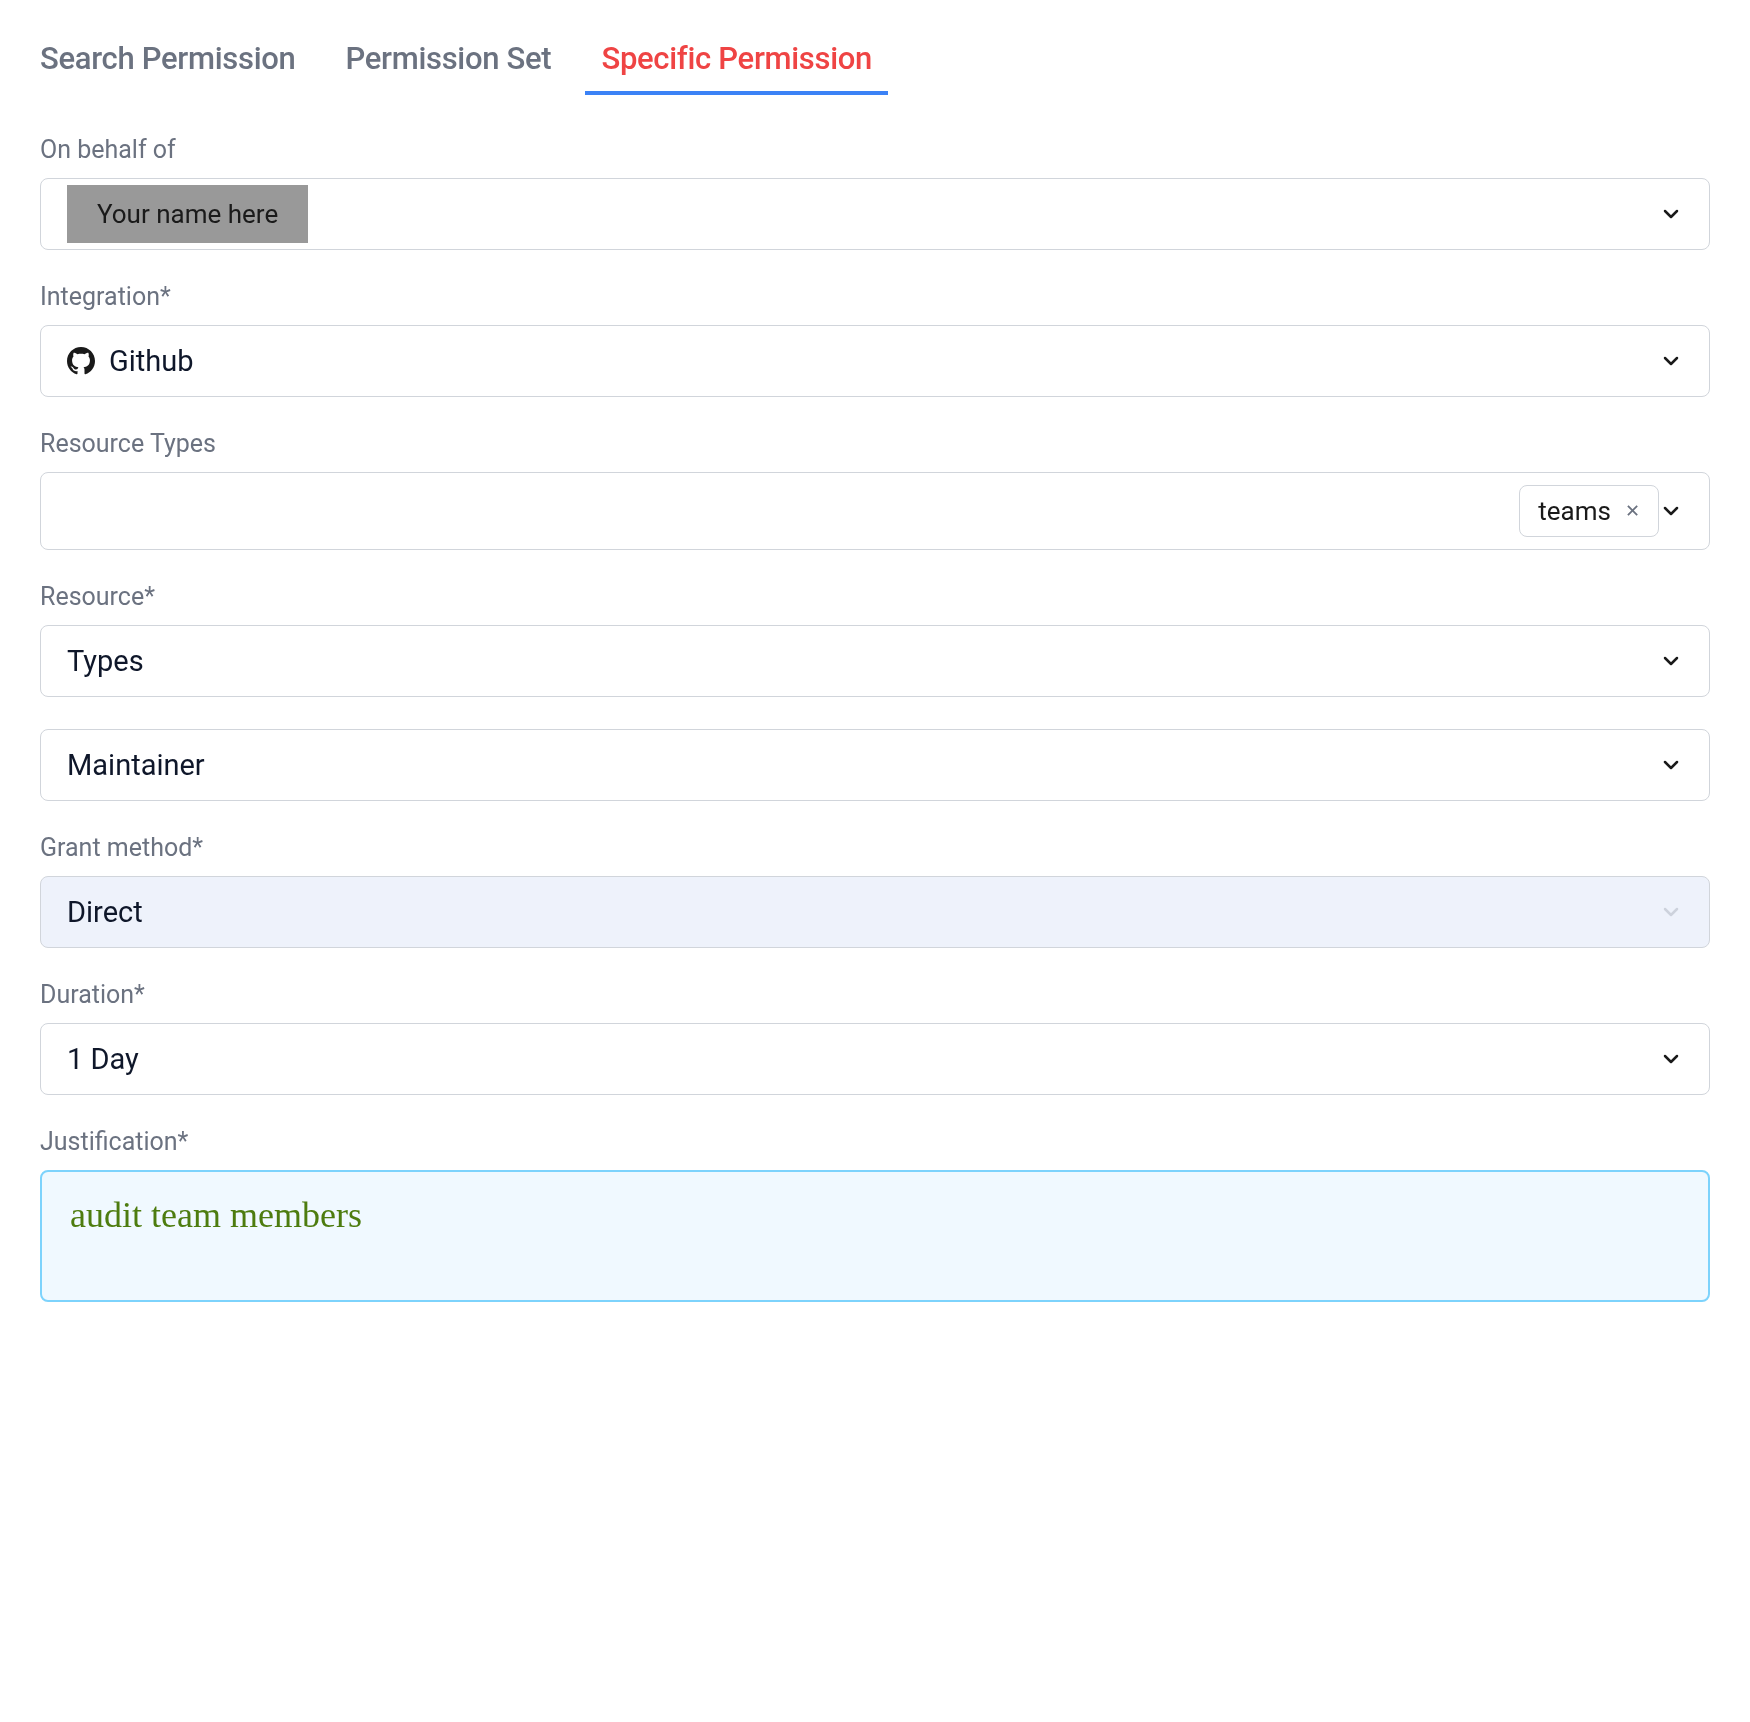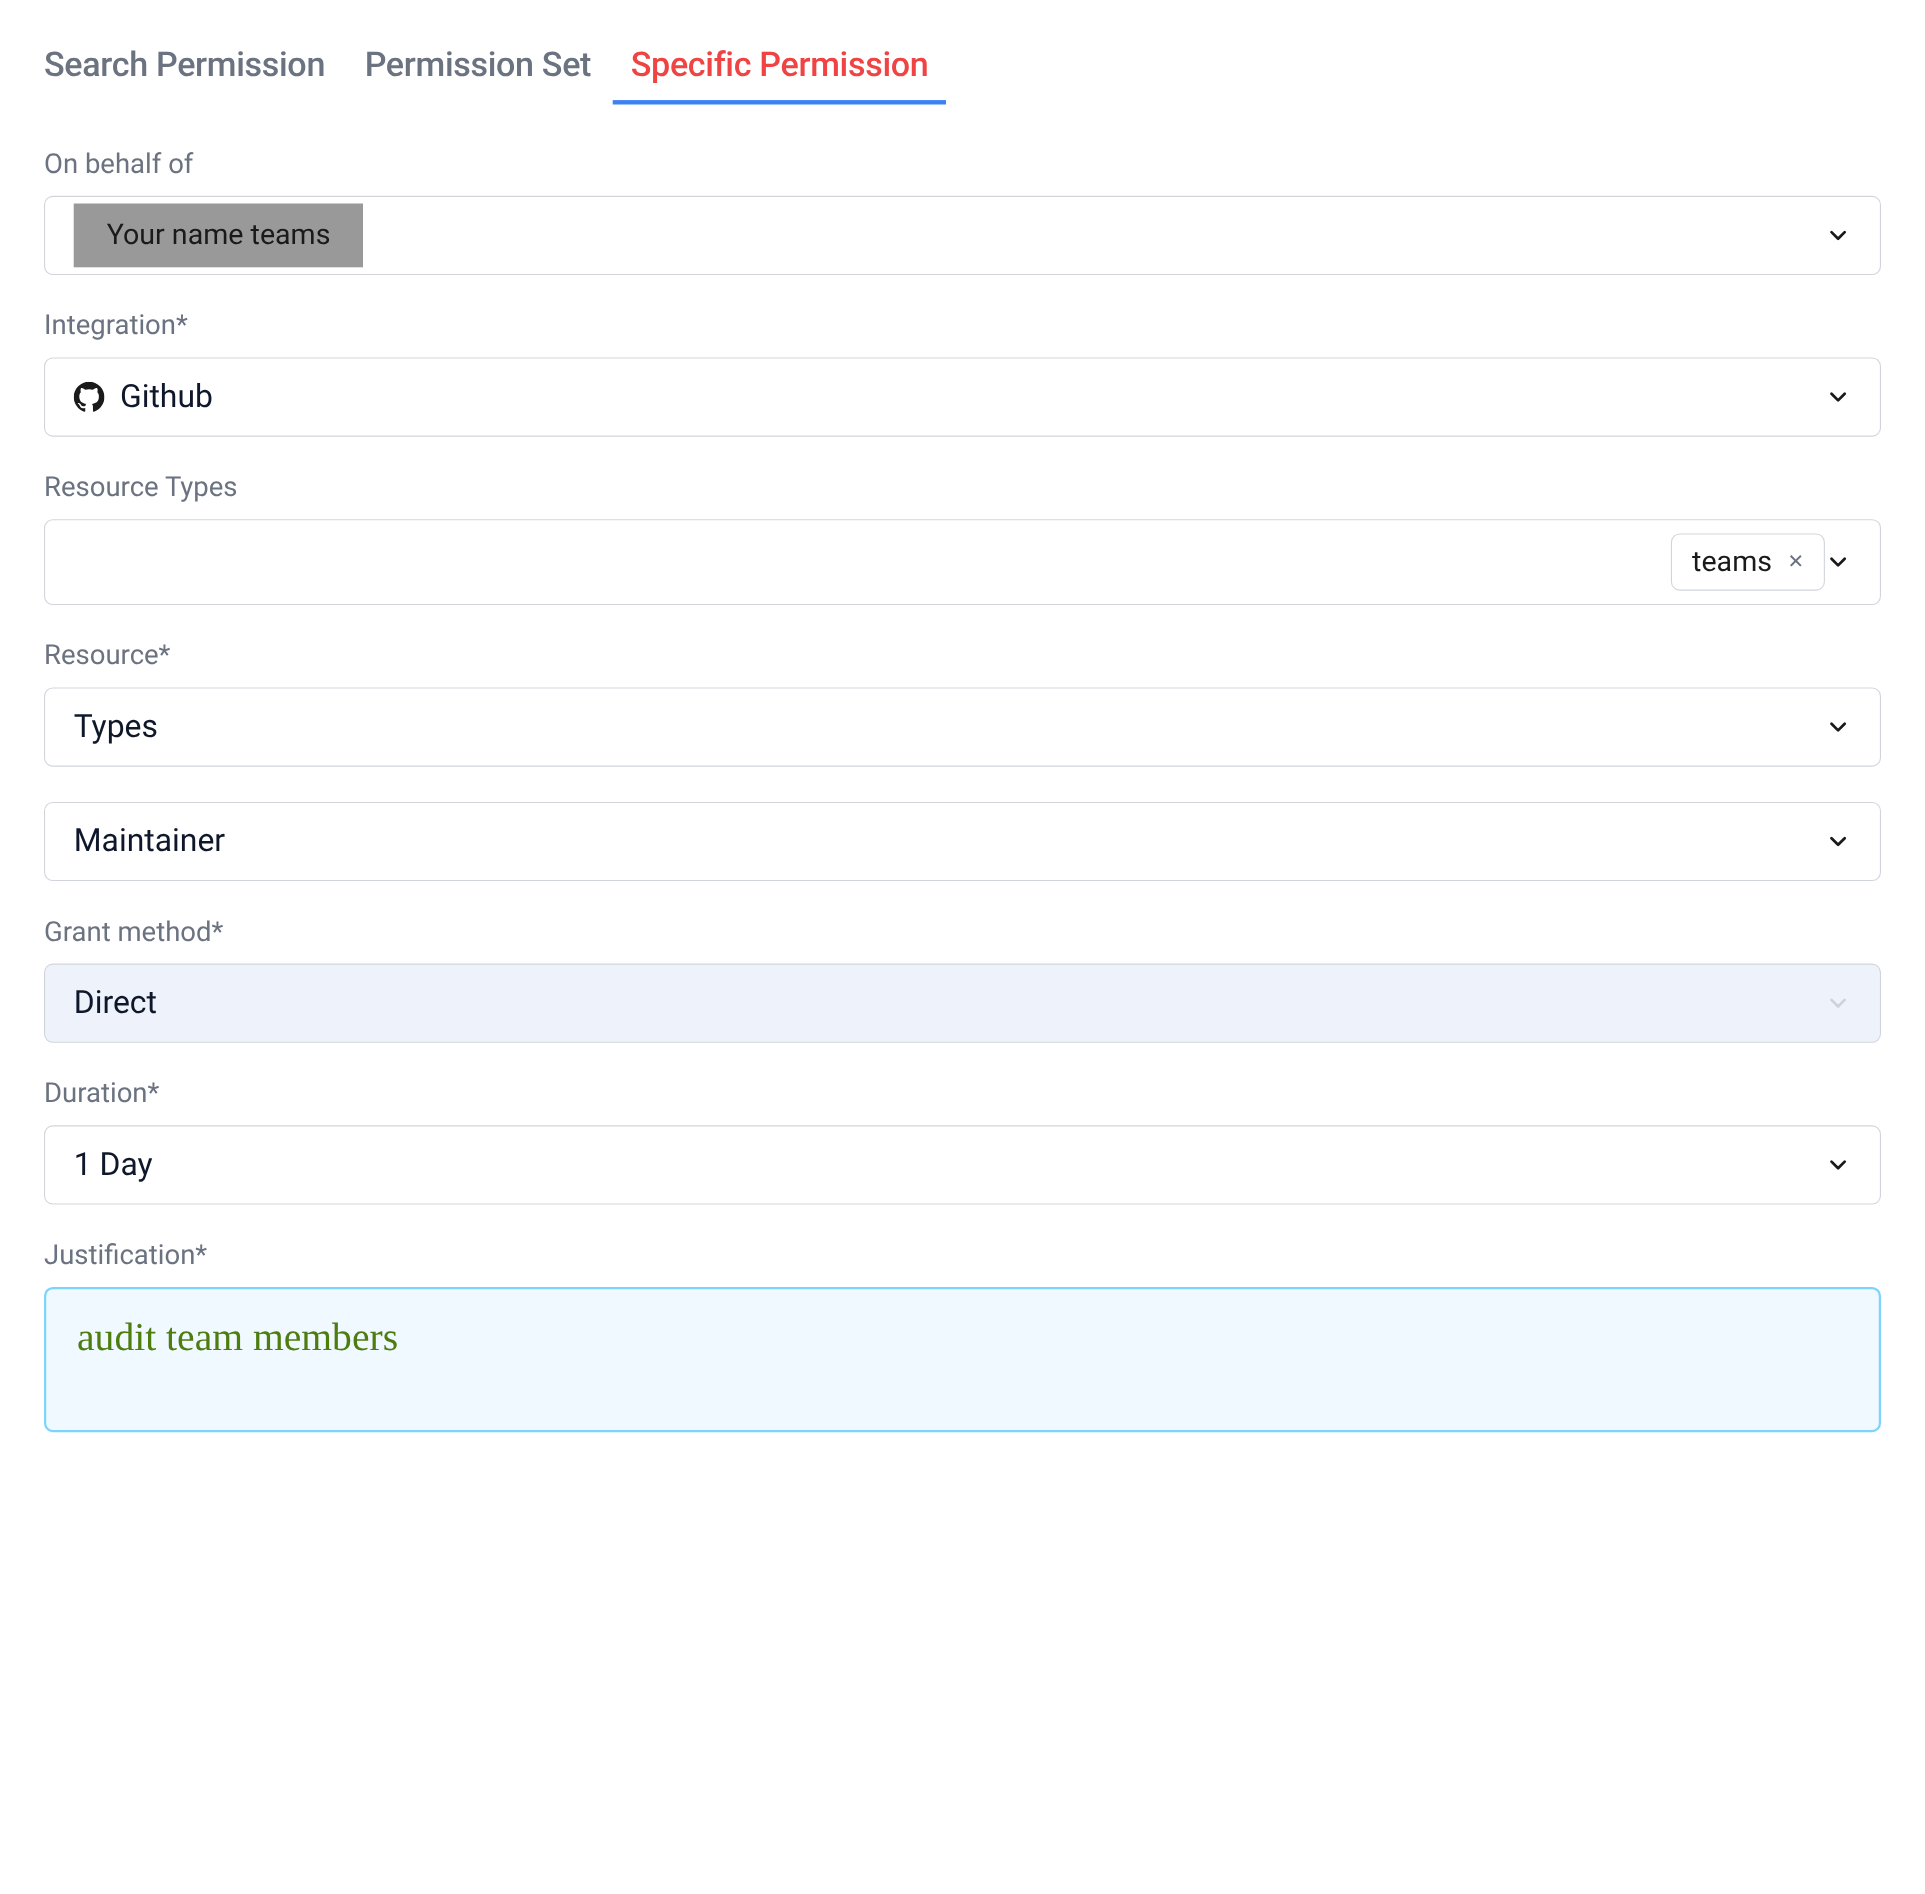--- a/index.html
+++ b/index.html
@@ -11,21 +11,21 @@
     body {
       font-family: -apple-system, BlinkMacSystemFont, 'Segoe UI', Roboto, Oxygen, Ubuntu, sans-serif;
       background: #ffffff;
       padding: 40px;
       color: #1a1a1a;
       font-size: 16px;
     }
     
     .tabs {
       display: flex;
-      gap: 36px;
+      gap: 50px;
       margin-bottom: 44px;
     }
     
     .tab {
       font-size: 31px;
       font-weight: 500;
       color: #6b7280;
       cursor: pointer;
       padding-bottom: 14px;
       letter-spacing: -0.3px;
@@ -171,21 +171,21 @@
 <div class="tabs">
   <div class="tab">Search Permission</div>
   <div class="tab">Permission Set</div>
   <div class="tab active">Specific Permission</div>
 </div>
 
 <div class="field">
   <label class="field-label">On behalf of</label>
   <div class="select-box">
     <div class="select-content">
-      <span class="placeholder-chip">Your name teams</span>
+      <span class="placeholder-chip">Your name here</span>
     </div>
     <svg class="chevron-icon" width="24" height="24" viewBox="0 0 24 24" fill="none" stroke="#1a1a1a" stroke-width="2.5" stroke-linecap="round" stroke-linejoin="round">
         <polyline points="6 9 12 15 18 9"></polyline>
       </svg>
   </div>
 </div>
 
 <div class="field">
   <label class="field-label">Integration*</label>
   <div class="select-box">

